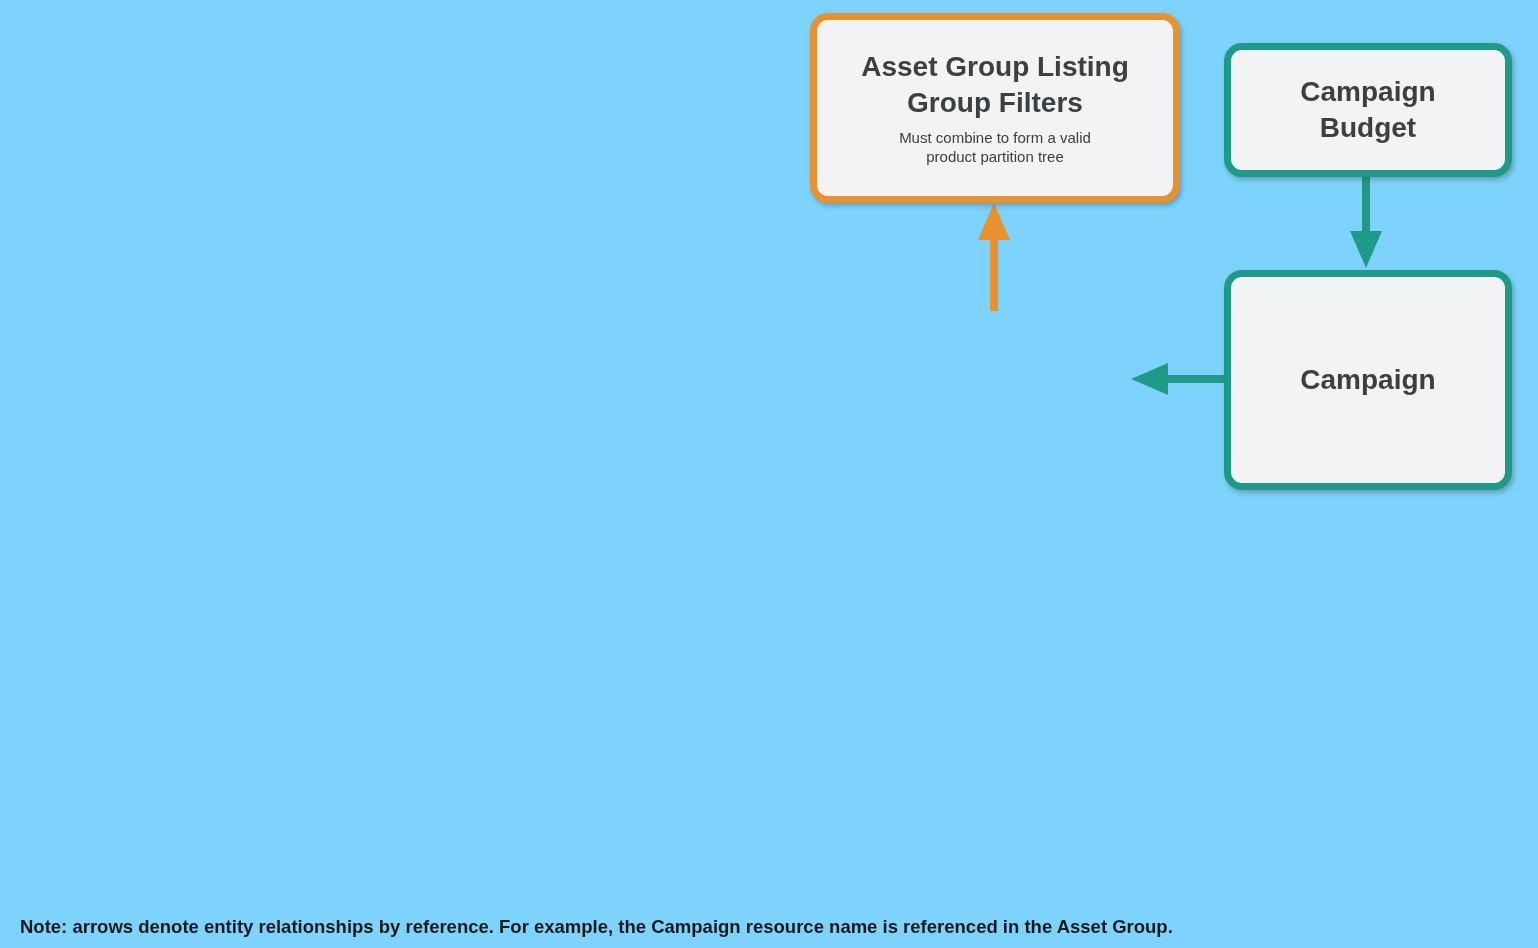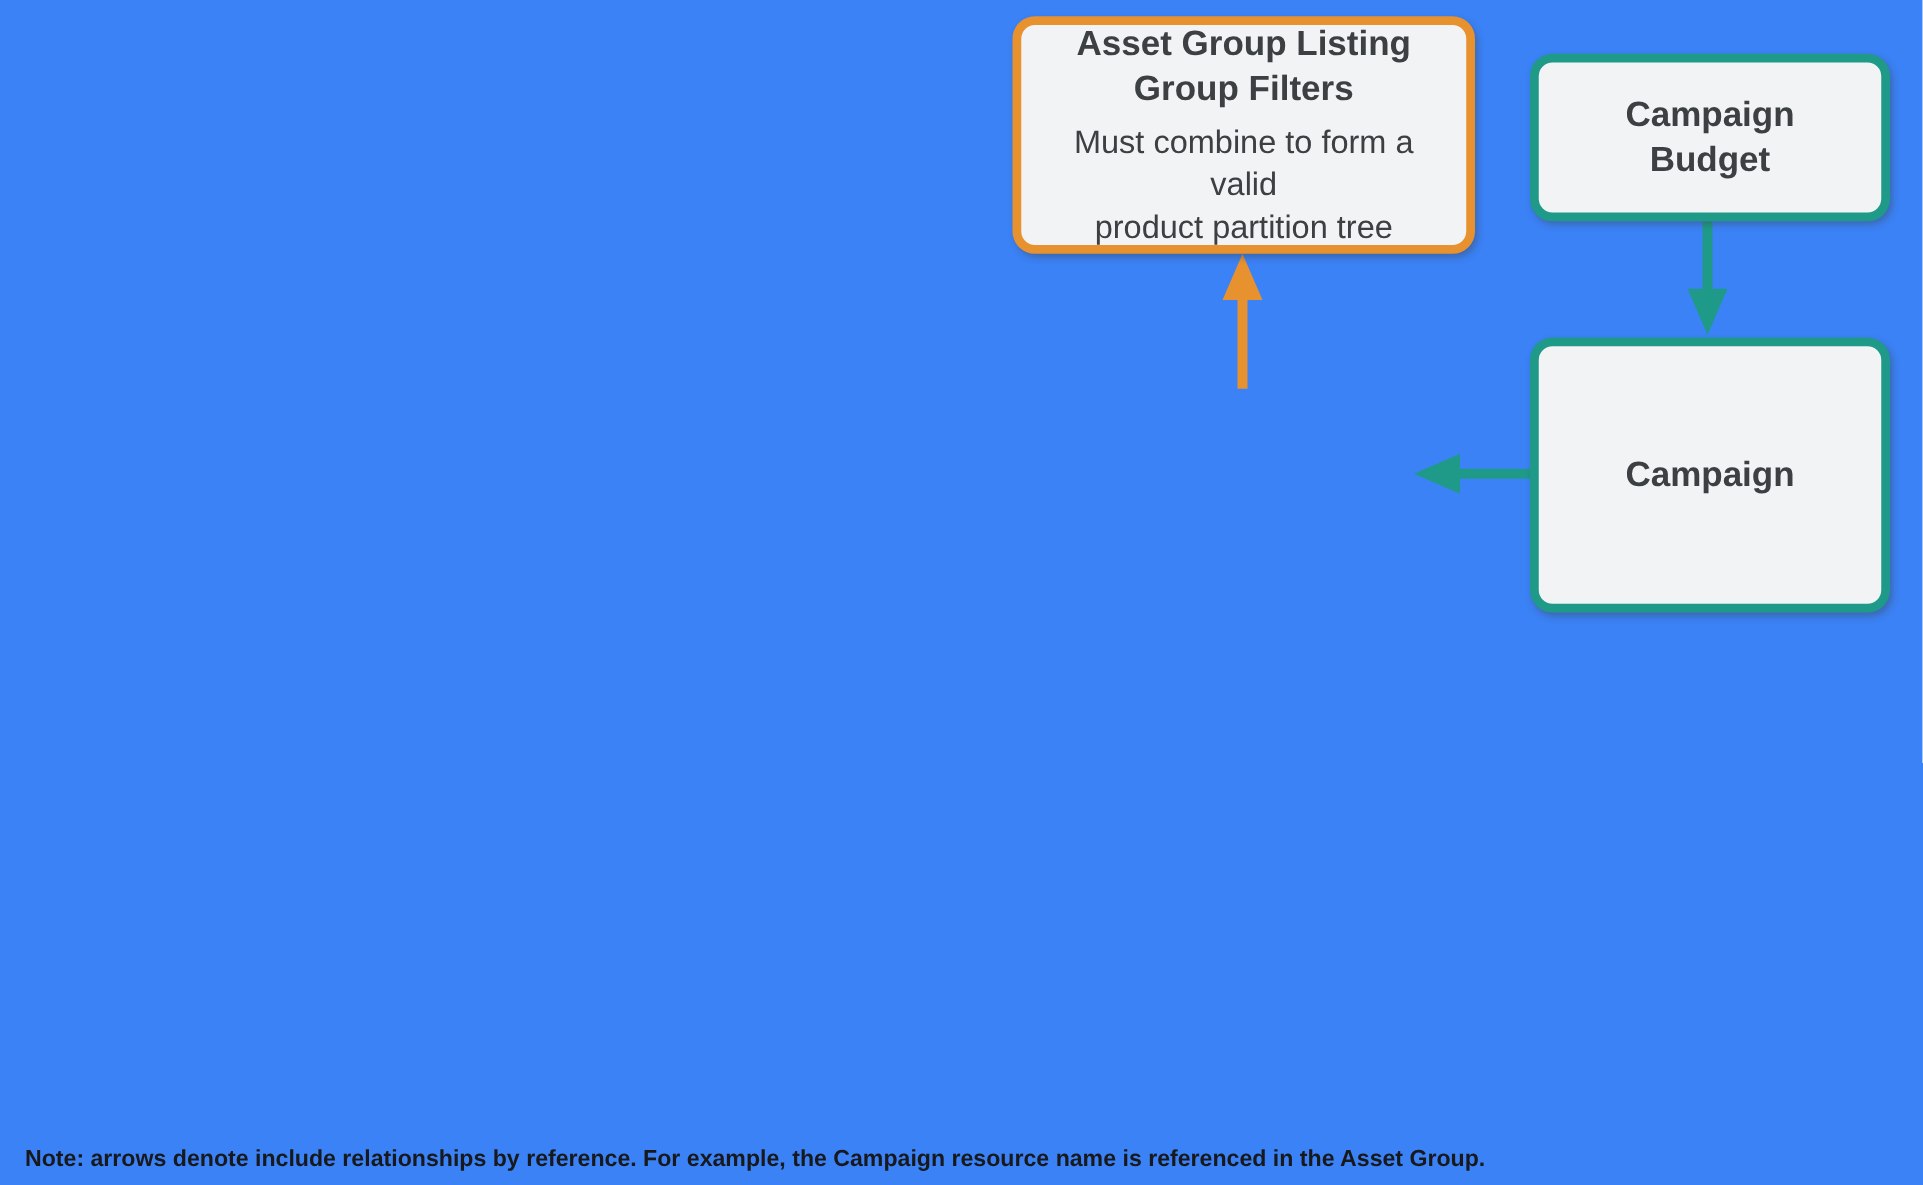--- a/index.html
+++ b/index.html
@@ -5,21 +5,21 @@
   html, body {
     margin: 0;
     padding: 0;
     background: #ffffff;
     font-family: "Liberation Sans", sans-serif;
   }
   .canvas {
     position: relative;
     width: 1538px;
     height: 948px;
-    background: #3b82f6;
+    background: #7dd3fc;
     overflow: hidden;
   }
   .arrows {
     position: absolute;
     left: 0;
     top: 0;
     width: 1538px;
     height: 948px;
     pointer-events: none;
   }
@@ -43,21 +43,21 @@
   .node--teal   { border-color: var(--teal); }
   .node-title {
     font-weight: 700;
     font-size: 28px;
     line-height: 1.28;
     color: var(--title-text);
     white-space: pre-line;
   }
   .node-subtitle {
     font-weight: 400;
-    font-size: 26px;
+    font-size: 15px;
     line-height: 1.32;
     color: var(--subtitle-text);
     white-space: pre-line;
   }
   .node--campaign .node-subtitle { font-size: 20px; line-height: 1.4; }
 
   #node-listing-filters { left: 810px; top: 13px;  width: 370px; height: 190px; }
   #node-campaign-budget { left: 1224px; top: 43px;  width: 288px; height: 134px; }
   #node-asset-group     { left: 859px; top: 311px; width: 272px; height: 136px; }
   #node-campaign        { left: 1224px; top: 270px; width: 288px; height: 220px; }
@@ -103,15 +103,15 @@
   <div class="node node--teal" id="node-campaign-budget">
     <div class="node-title">Campaign
 Budget</div>
   </div>
 
 
   <div class="node node--teal node--campaign" id="node-campaign">
     <div class="node-title">Campaign</div>
   </div>
 
-  <p class="note">Note: arrows denote include relationships by reference. For example, the Campaign resource name is referenced in the Asset Group.</p>
+  <p class="note">Note: arrows denote entity relationships by reference. For example, the Campaign resource name is referenced in the Asset Group.</p>
 
 </div>
 
 </body></html>

